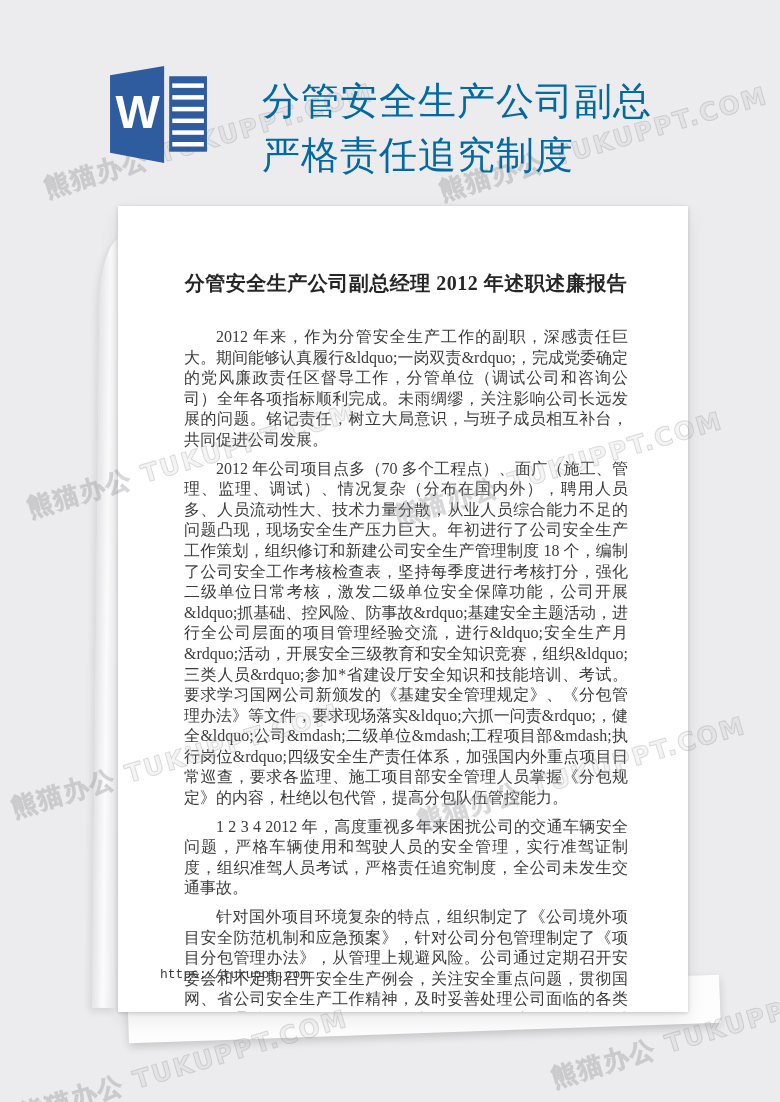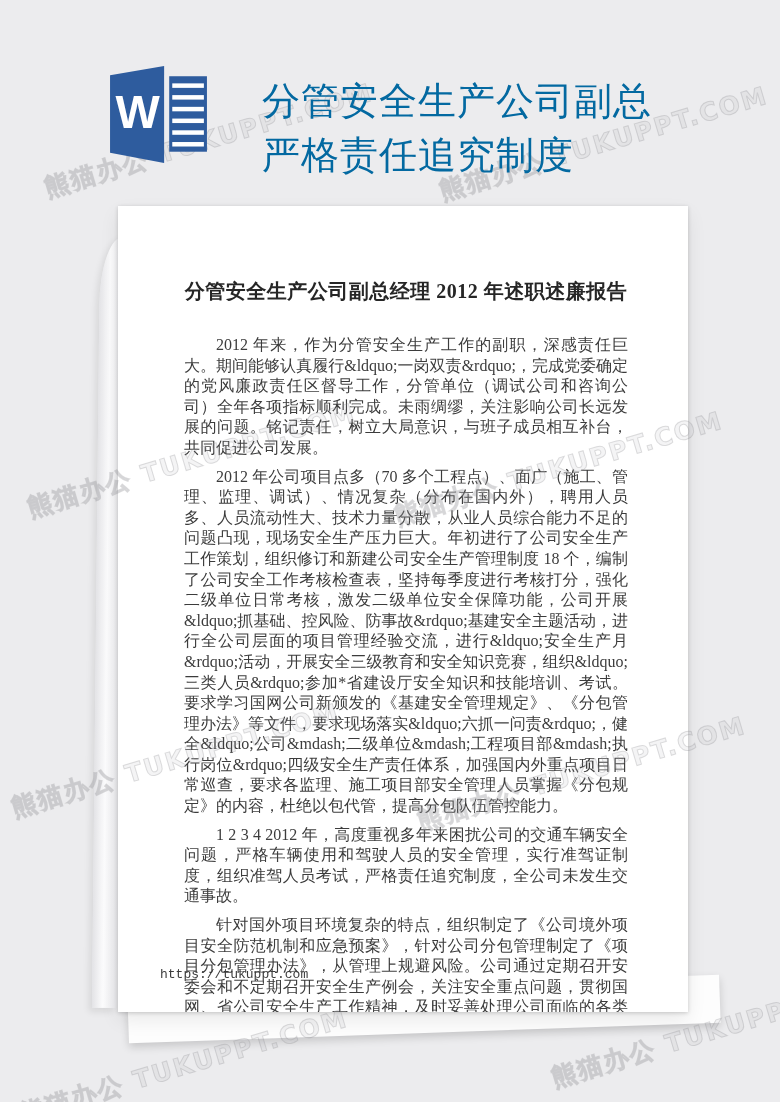--- a/index.html
+++ b/index.html
@@ -85,21 +85,21 @@
     overflow: hidden;
   }
   .page-inner { padding: 64px 60px 0 66px; }
   .doc-title {
     font-family: "Liberation Serif", serif;
     font-size: 20px;
     font-weight: bold;
     color: #262626;
     text-align: center;
     letter-spacing: 0.5px;
-    margin: 8px 0 30px 0;
+    margin: 0 0 30px 0;
   }
   .doc-block {
     font-family: "Liberation Serif", serif;
     font-size: 16px;
     line-height: 20.6px;
     color: #3c3c3c;
     text-align: justify;
     text-indent: 2em;
     margin: 4px 0 8px 0;
   }

